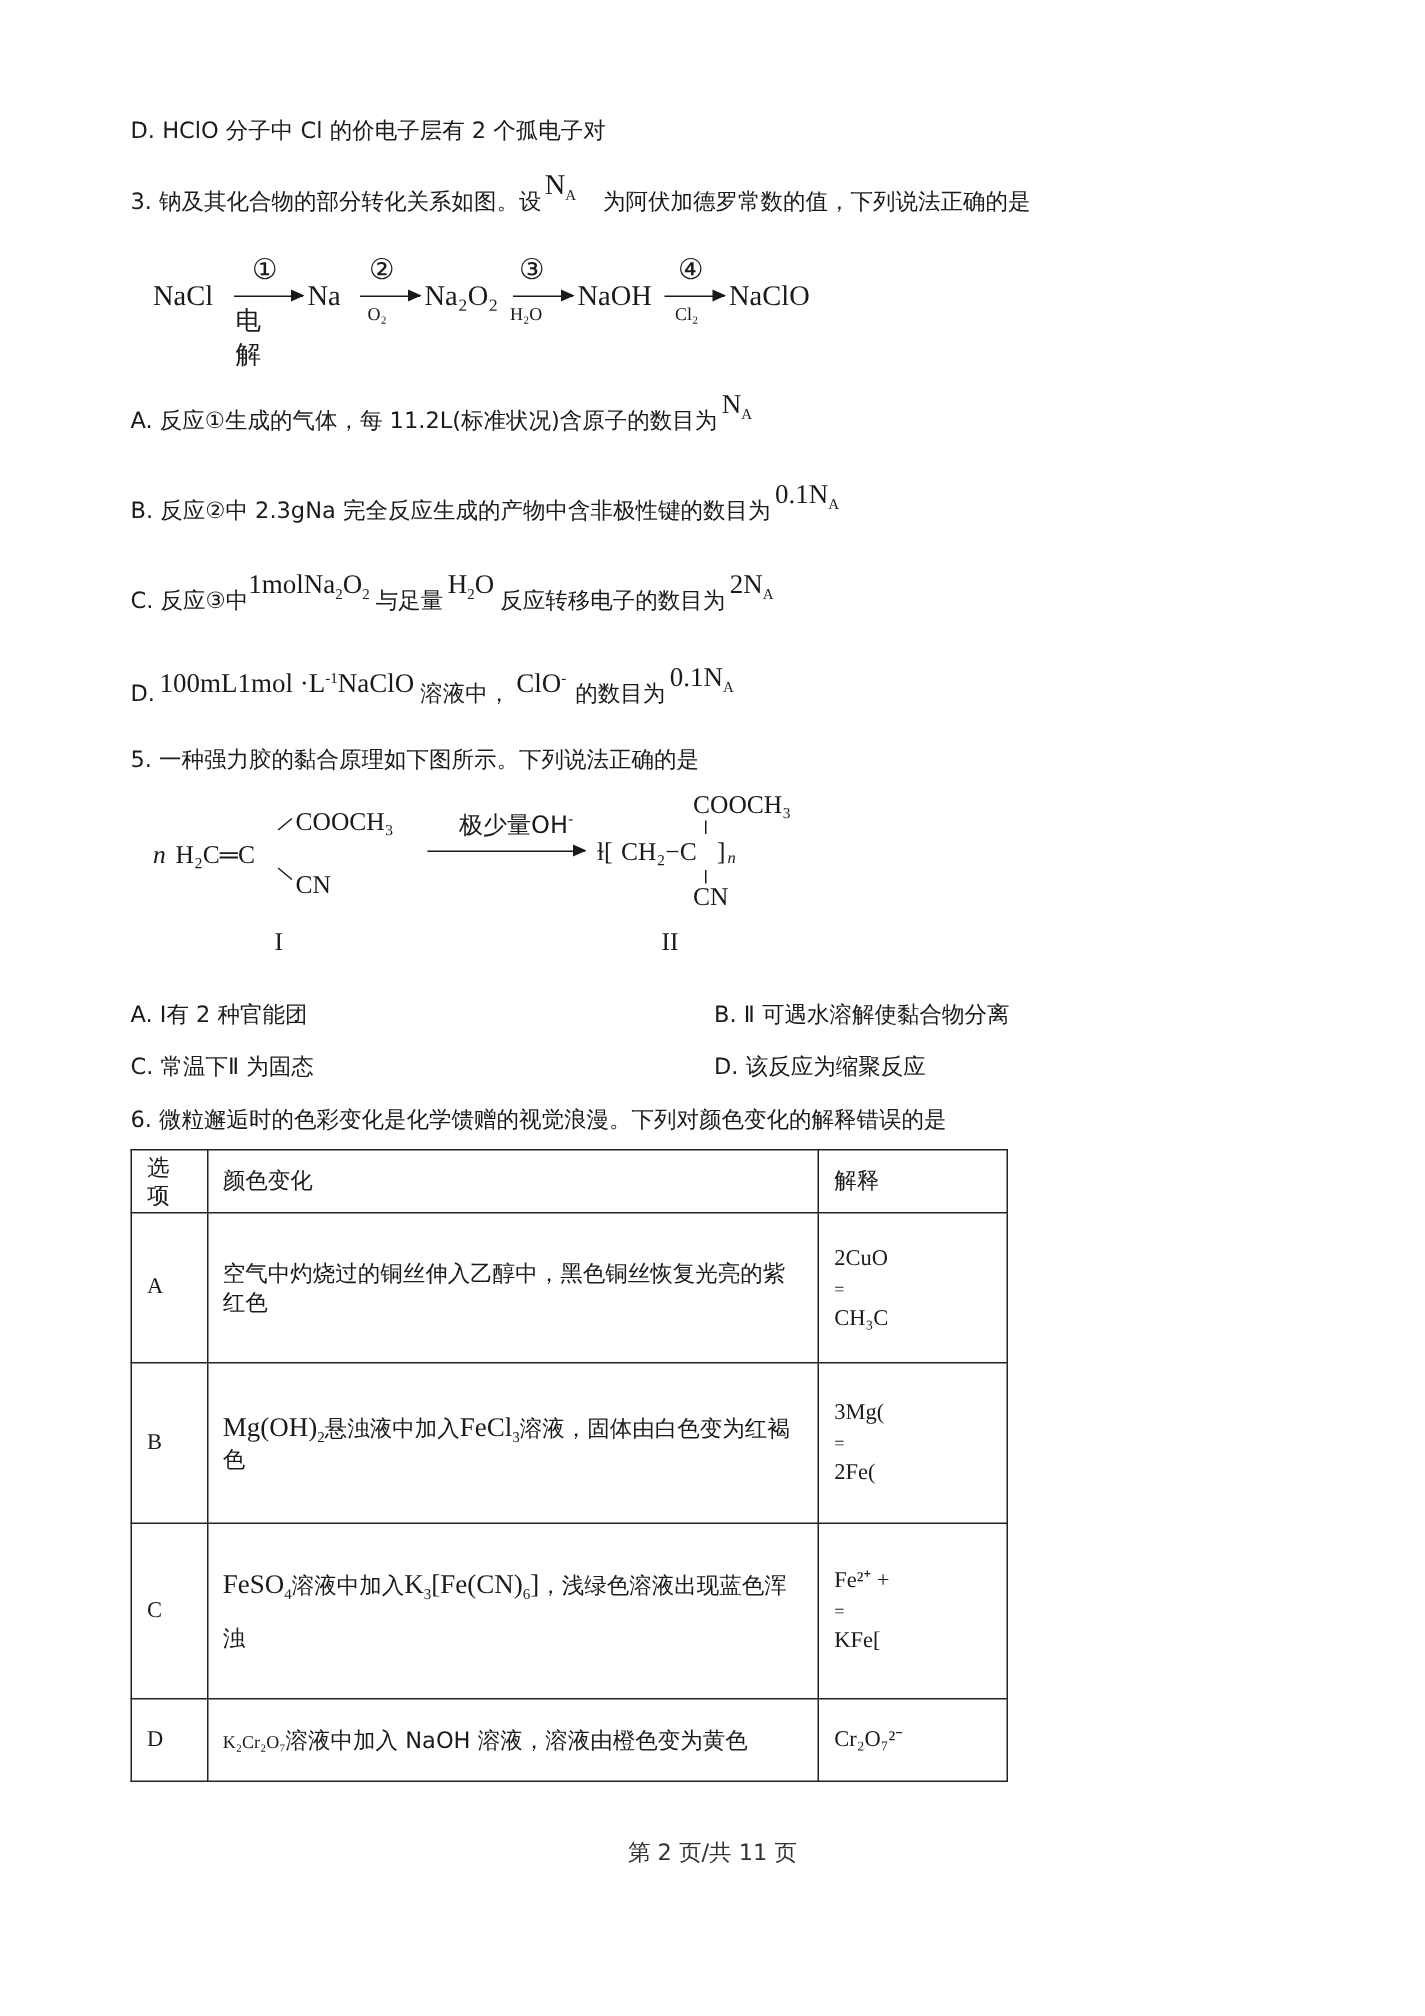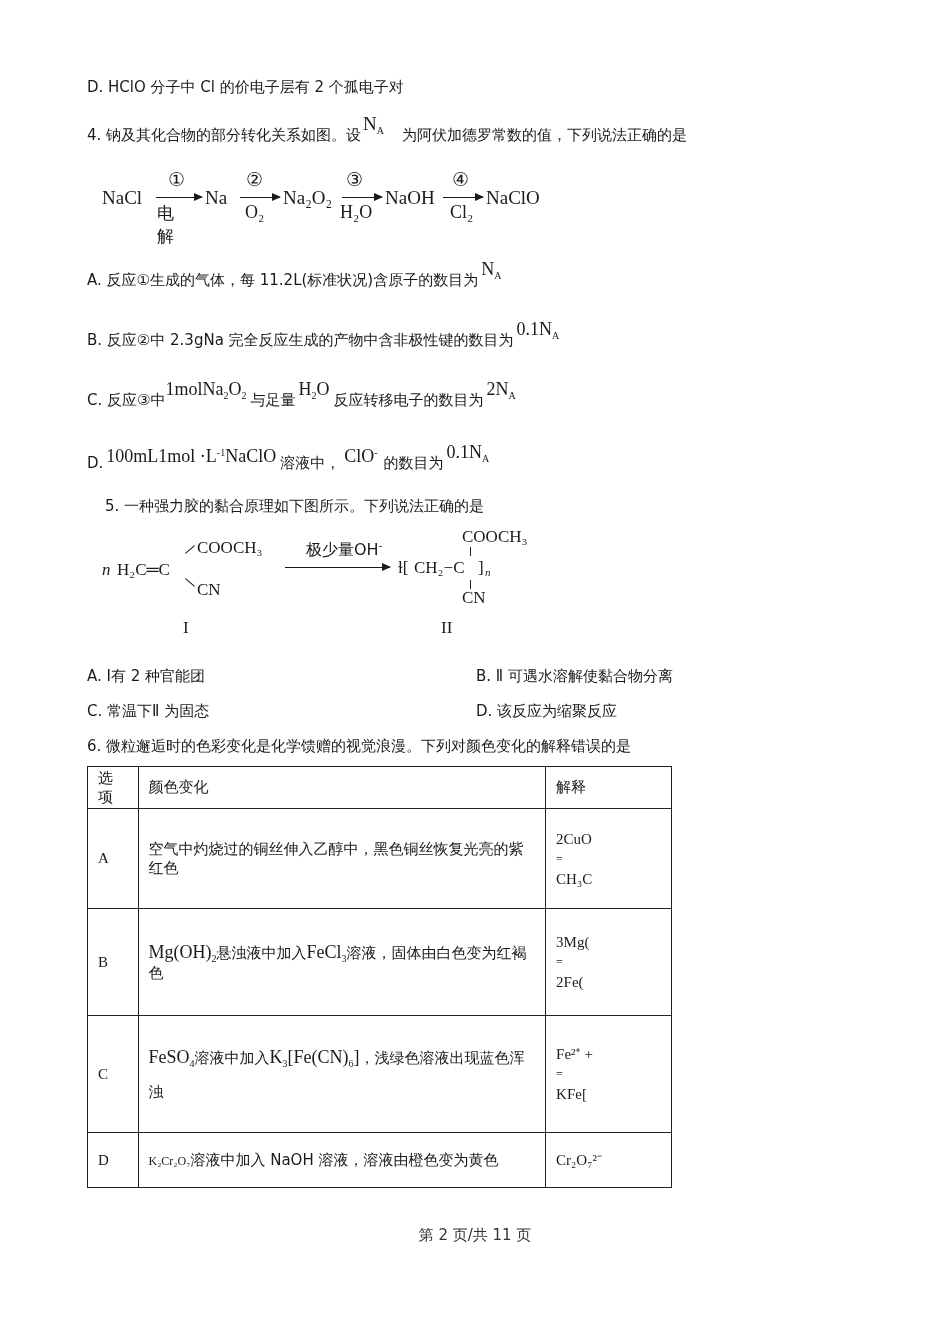--- a/index.html
+++ b/index.html
@@ -13,41 +13,41 @@
   .sup { font-size:10px; vertical-align:6px; }
   .it { font-style:italic; }
 
   
   .scheme { position:absolute; top:170px; left:100px; height:60px; }
   .species { position:absolute; top:17px; font-size:19px; }
   .arrow { position:absolute; top:26px; height:1.4px; background:#1a1a1a; }
   .arrow::after { content:""; position:absolute; right:-1px; top:-4px;
                   border-left:9px solid #1a1a1a; border-top:4.5px solid transparent; border-bottom:4.5px solid transparent; }
   .circ { position:absolute; top:-2px; font-size:19px; }
-  .below { position:absolute; top:32px; font-size:18px; }
+  .below { position:absolute; top:32px; font-size:12px; }
 
   
   .chem { font-size:17px; }
   .bond { position:absolute; background:#1a1a1a; }
 
   
   table.opt { position:absolute; left:87px; top:766px; border-collapse:collapse; table-layout:fixed; }
   table.opt td { border:1.5px solid #222; padding:0 10px; font-size:15px; vertical-align:middle; }
   .clipwrap { position:absolute; left:0; top:0; width:672px; height:1344px; overflow:hidden; }
   .expl { font-family:"Liberation Serif",serif; font-size:17px; line-height:26px; }
   .eq { font-size:12px; line-height:14px; }
   .footer { position:absolute; top:1226px; left:0; width:950px; text-align:center; font-size:15px; color:#333; }
 </style>
 </head>
 <body>
 
 <div class="abs txt sans" style="left:87px;top:78px;font-size:15px;">D. HClO 分子中 Cl 的价电子层有 2 个孤电子对</div>
 
 <div class="abs txt sans" style="left:87px;top:125px;">
-  <span>4. 钠及其化合物的部分转化关系如图。设</span><span class="math" style="position:relative;top:-10px;font-size:19px;margin-left:2px;"><span>N</span><span class="sub" style="font-size:10px;">A</span></span><span style="margin-left:18px;">为阿伏加德罗常数的值，下列说法正确的是</span>
+  <span>3. 钠及其化合物的部分转化关系如图。设</span><span class="math" style="position:relative;top:-10px;font-size:19px;margin-left:2px;"><span>N</span><span class="sub" style="font-size:10px;">A</span></span><span style="margin-left:18px;">为阿伏加德罗常数的值，下列说法正确的是</span>
 </div>
 
 <div class="scheme">
   <span class="species" style="left:2px;">NaCl</span>
   <div class="arrow" style="left:56px;width:46px;top:27px;"></div>
   <span class="circ" style="left:68px;">①</span>
   <span class="below sans" style="left:57px;font-size:17px;">电解</span>
 
   <span class="species" style="left:105px;">Na</span>
   <div class="arrow" style="left:140px;width:40px;top:27px;"></div>
@@ -76,21 +76,21 @@
 </div>
 
 <div class="abs txt sans" style="left:87px;top:390px;">
   <span>C. 反应③中</span><span class="math" style="position:relative;top:-10px;font-size:18px;"><span>1molNa</span><span class="sub">2</span><span>O</span><span class="sub">2</span></span><span style="margin-left:4px;">与足量</span><span class="math" style="position:relative;top:-10px;font-size:18px;margin-left:3px;"><span>H</span><span class="sub">2</span><span>O</span></span><span style="margin-left:4px;">反应转移电子的数目为</span><span class="math" style="position:relative;top:-10px;font-size:18px;margin-left:3px;"><span>2N</span><span class="sub">A</span></span>
 </div>
 
 <div class="abs txt sans" style="left:87px;top:450px;">
   <span>D.</span><span class="math" style="position:relative;top:-6px;font-size:18px;margin-left:3px;"><span>100mL1mol ·L</span><span class="sup">-1</span><span>NaClO</span></span><span style="margin-left:4px;">溶液中，</span><span class="math" style="position:relative;top:-6px;font-size:18px;margin-left:4px;"><span>ClO</span><span class="sup">-</span></span><span style="margin-left:6px;">的数目为</span><span class="math" style="position:relative;top:-10px;font-size:18px;margin-left:3px;"><span>0.1N</span><span class="sub">A</span></span>
 </div>
 
-<div class="abs txt sans" style="left:105px;top:497px;">5. 一种强力胶的黏合原理如下图所示。下列说法正确的是</div>
+<div class="abs txt sans" style="left:87px;top:497px;">5. 一种强力胶的黏合原理如下图所示。下列说法正确的是</div>
 
 <div class="abs" style="left:0;top:0;">
   <span class="abs chem it" style="left:102px;top:560px;">n</span>
   <span class="abs chem" style="left:117px;top:560px;">H₂C═C</span>
   <div class="bond" style="left:184px;top:549px;width:12px;height:1px;transform:rotate(-40deg);"></div>
   <div class="bond" style="left:184px;top:582px;width:12px;height:1px;transform:rotate(40deg);"></div>
   <span class="abs chem" style="left:197px;top:538px;">COOCH₃</span>
   <span class="abs chem" style="left:197px;top:580px;">CN</span>
   <span class="abs chem" style="left:183px;top:618px;">I</span>
 

